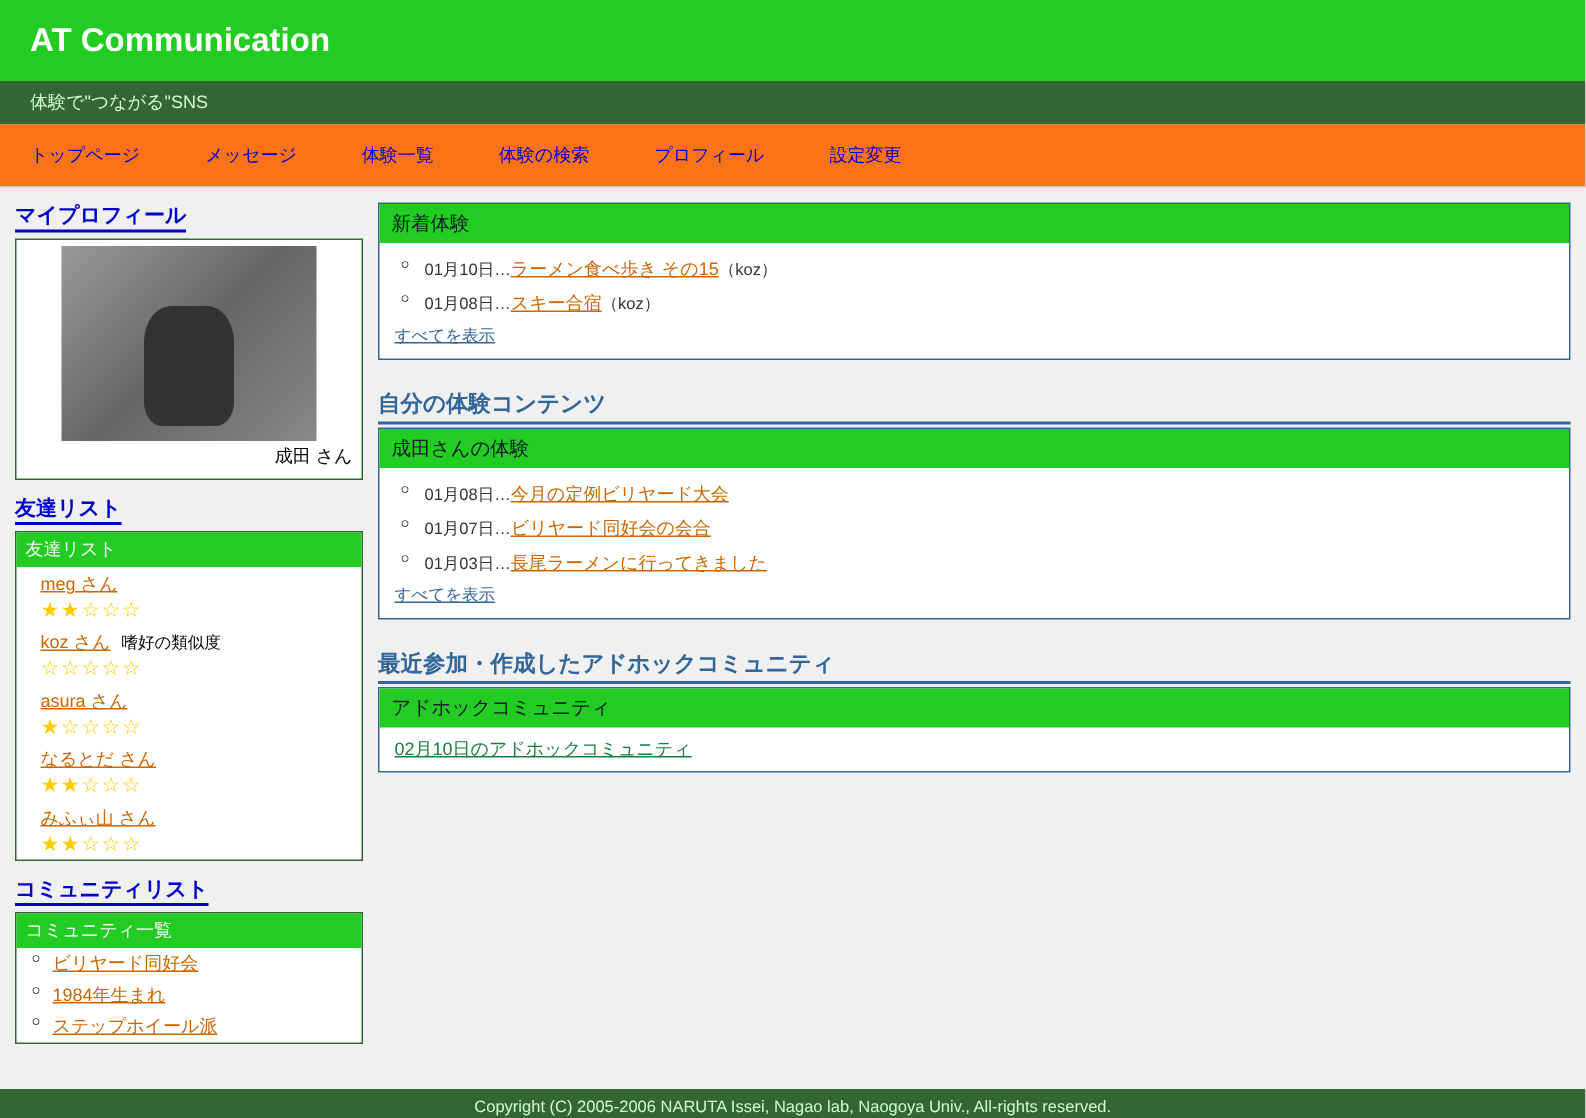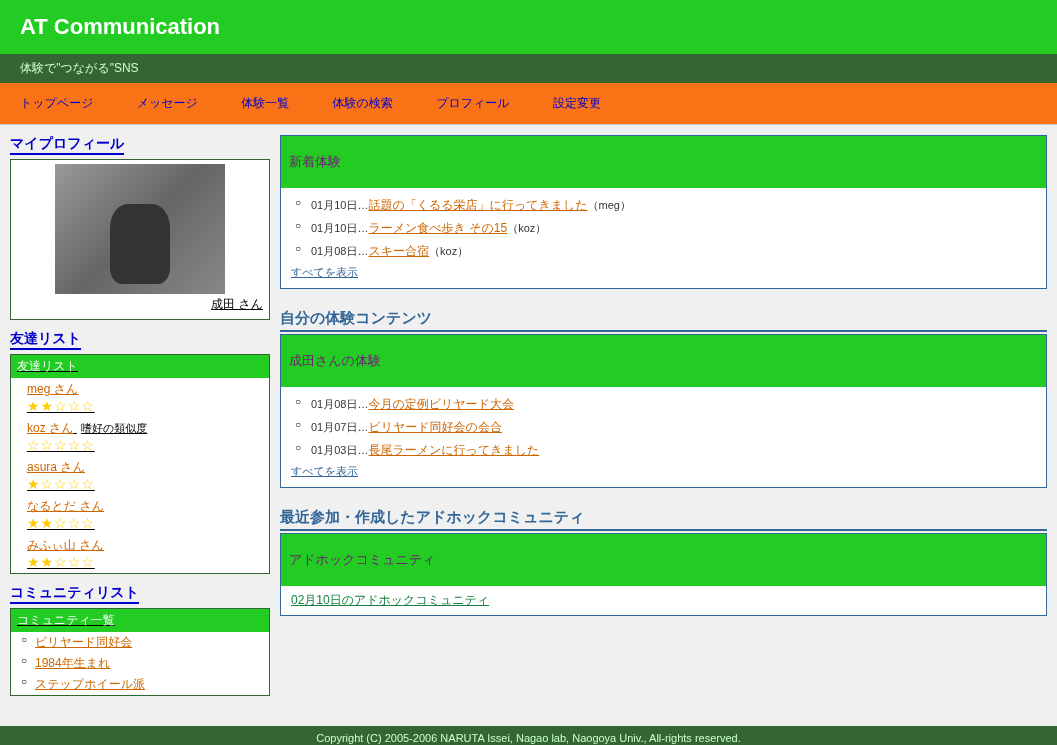--- a/index.html
+++ b/index.html
@@ -13,21 +13,21 @@
     #subheader { background: #336633; padding: 6px 20px; color: #ccffcc; font-size: 12px; }
 
     
     #nav { background: #f97316; padding: 12px 0; text-align: left; border-bottom: 1px solid #ccc; }
     #nav a { color: #0000cc; text-decoration: none; margin: 0 20px; font-size: 12px; }
 
     
     #main { display: flex; gap: 0; padding: 10px; background: #f0f0f0; }
 
     
-    #sidebar { width: 260px; flex-shrink: 0; margin-right: 10px; text-decoration: underline; }
+    #sidebar { width: 232px; flex-shrink: 0; margin-right: 10px; }
 
     .sidebar-section { margin-bottom: 10px; }
     .sidebar-title { color: #0000cc; font-size: 14px; font-weight: bold; margin-bottom: 4px; border-bottom: 2px solid #0000cc; display: inline-block; }
 
     .sidebar-box { border: 1px solid #336633; background: white; }
     .sidebar-box-header { background: #22cc22; color: white; font-size: 12px; padding: 3px 6px; }
 
     
     #profile-img-box { padding: 4px; text-align: center; }
     .profile-name { text-align: right; font-size: 12px; padding: 2px; }
@@ -36,21 +36,21 @@
     .friend-item { padding: 3px 6px 3px 16px; }
     .friend-name { color: #cc6600; text-decoration: underline; cursor: pointer; }
     .stars { color: #ffcc00; font-size: 14px; letter-spacing: 1px; }
     .similarity-label { font-size: 11px; margin-left: 4px; }
     .community-link { color: #cc6600; text-decoration: underline; cursor: pointer; }
 
     
     #content { flex: 1; }
 
     .content-section { margin-bottom: 16px; border: 1px solid #336699; background: white; }
-    .content-header { background: #22cc22; color: #701a75; padding: 17px 8px; font-size: 13px; }
+    .content-header { background: #22cc22; color: #0f172a; padding: 4px 8px; font-size: 13px; }
 
     .content-body { padding: 6px 10px; }
 
     .entry-list { list-style: none; }
     .entry-list li { padding: 3px 0 3px 20px; position: relative; }
     .entry-list li::before { content: '○'; position: absolute; left: 4px; font-size: 10px; }
     .entry-date { color: #333; font-size: 11px; }
     .entry-link { color: #cc6600; text-decoration: underline; cursor: pointer; }
     .entry-author { color: #333; font-size: 11px; }
 
@@ -174,23 +174,20 @@
 
   </div>
 
   <div id="content">
 
     <div class="content-section">
       <div class="content-header">新着体験</div>
       <div class="content-body">
         <ul class="entry-list">
           <li>
-            <span class="entry-date">01月10日…</span><a href="#" class="entry-link">話題の「くるる栄店」に行ってきました</a><span class="entry-author">（meg）</span>
-          </li>
-          <li>
             <span class="entry-date">01月10日…</span><a href="#" class="entry-link">ラーメン食べ歩き その15</a><span class="entry-author">（koz）</span>
           </li>
           <li>
             <span class="entry-date">01月08日…</span><a href="#" class="entry-link">スキー合宿</a><span class="entry-author">（koz）</span>
           </li>
         </ul>
         <a href="#" class="show-all">すべてを表示</a>
       </div>
     </div>
 

